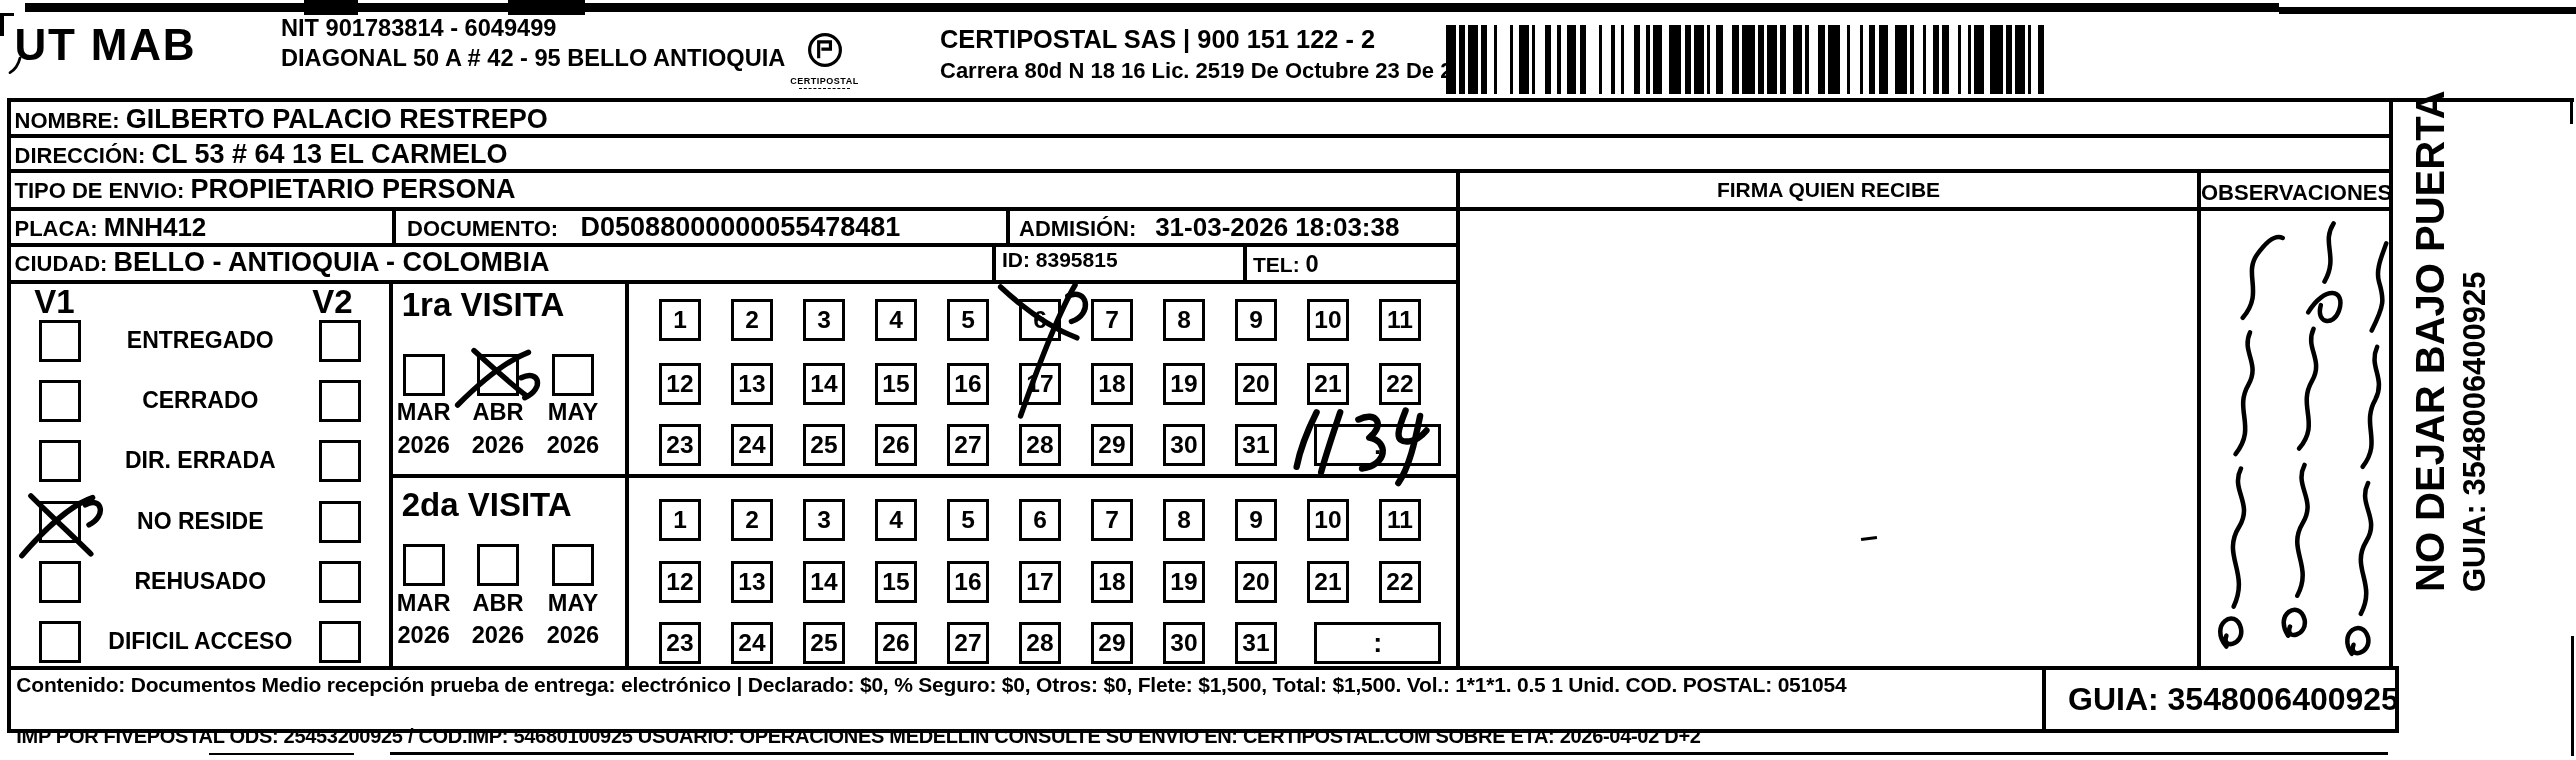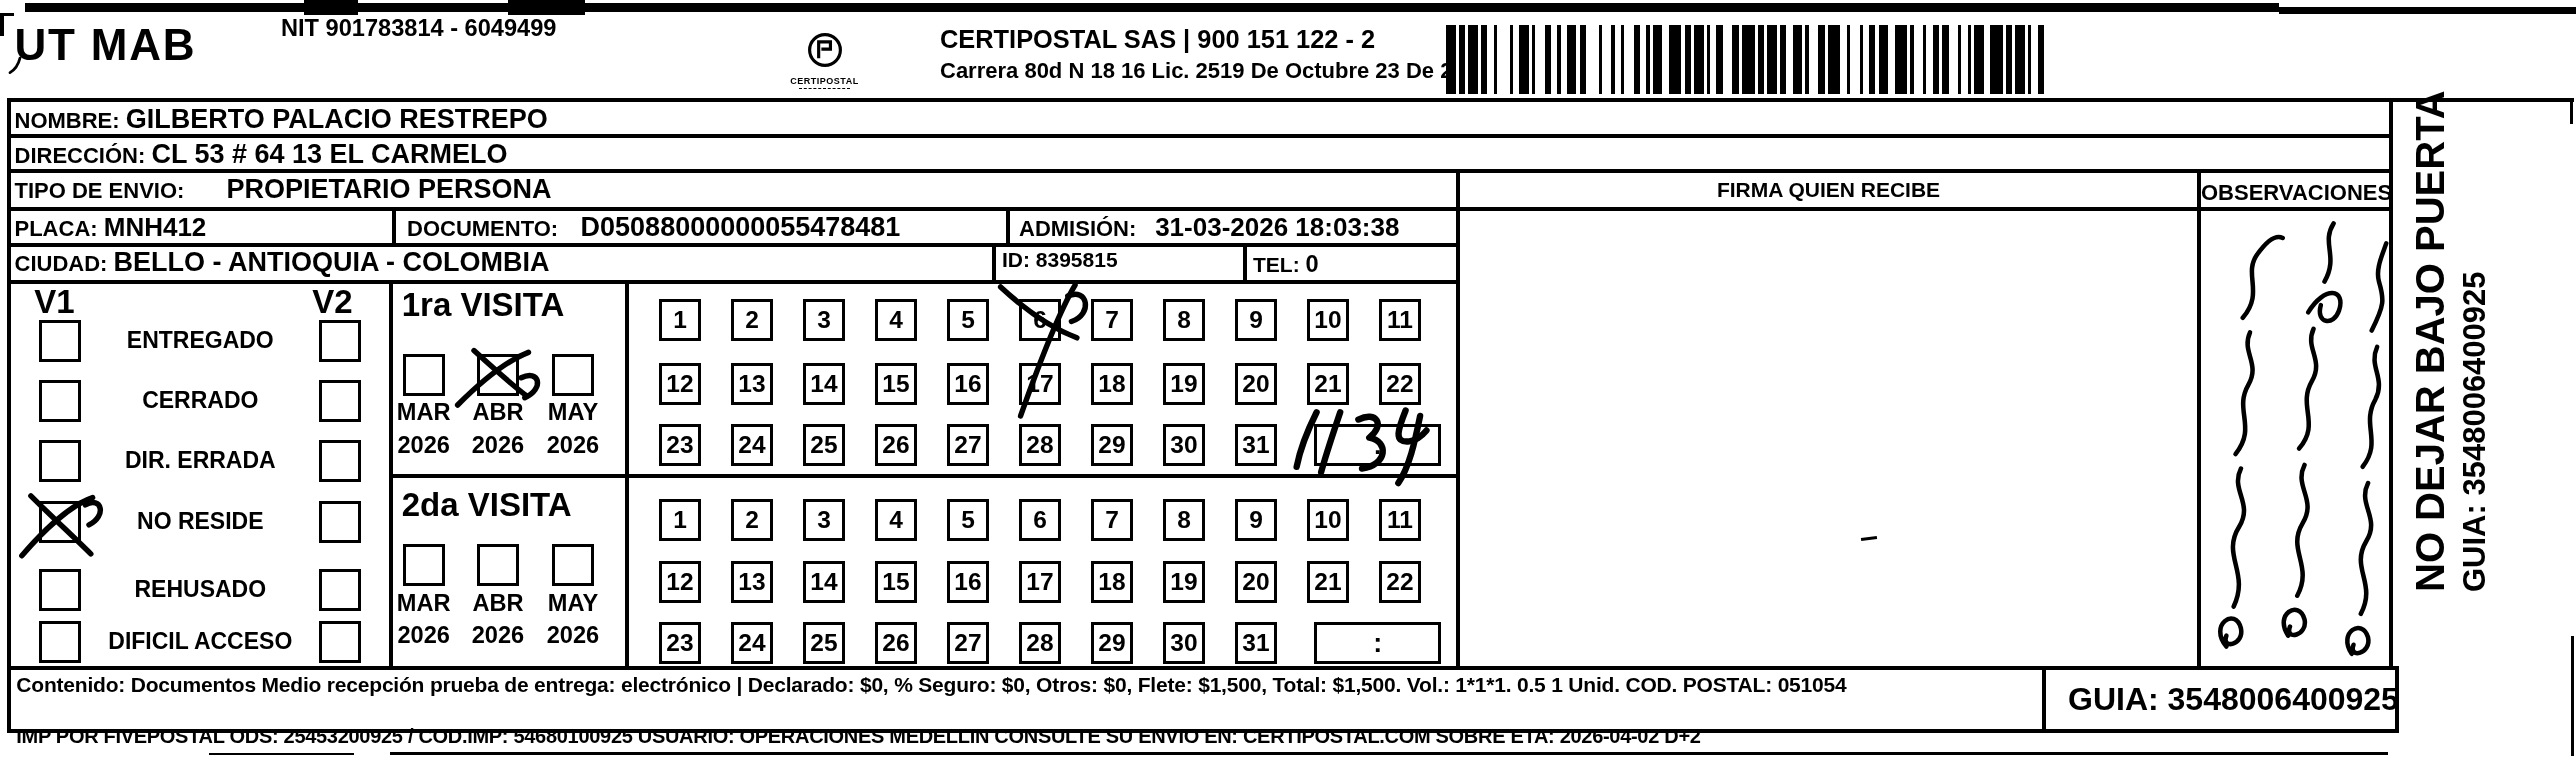--- a/index.html
+++ b/index.html
@@ -47,20 +47,21 @@
   <div class="ln" style="left:0;top:12.7px;width:3.6px;height:23.6px;"></div>
   <div class="ln" style="left:0;top:12.7px;width:13.6px;height:3.6px;"></div>
   <div class="ln" style="left:390px;top:752px;width:1998px;height:2.7px;"></div>
   <div class="ln" style="left:209px;top:753px;width:145px;height:1.8px;"></div>
   <div class="ln" style="left:2570px;top:100px;width:2.7px;height:23.6px;"></div>
   <div class="ln" style="left:2571px;top:636px;width:2.7px;height:120px;"></div>
   <div class="ln" style="left:1861px;top:537px;width:16.3px;height:2.7px;transform:rotate(-7deg);"></div>
 
   <div class="abs nowrap" style="left:14.5px;top:20px;font-size:44px;font-weight:600;letter-spacing:1.8px;">UT MAB</div>
   <div class="abs hdr-small" style="left:281px;top:14.5px;">NIT 901783814 - 6049499</div>
+  <div class="abs hdr-small" style="left:281px;top:45px;">DIAGONAL 50 A # 42 - 95  BELLO  ANTIOQUIA</div>
 
   <div class="abs" style="left:788px;top:31px;width:73px;text-align:center;">
     <svg width="38" height="38" viewBox="0 0 42 42" style="display:block;margin:0 auto;">
       <circle cx="21" cy="21" r="17" fill="none" stroke="#000" stroke-width="3.5"></circle>
       <path d="M14 30 L14 12 L27 12 L27 20 L17 20" fill="none" stroke="#000" stroke-width="3.5"></path>
     </svg>
     <div style="font-size:9px;font-weight:800;letter-spacing:0.5px;margin-top:7px;">CERTIPOSTAL</div>
     <div style="margin:1.8px auto 0;width:51px;border-top:1.8px dashed #000;"></div>
   </div>
 
@@ -193,21 +194,21 @@
   <div class="abs nowrap" style="left:14.5px;top:104px;font-size:22px;">
     <span class="lbl">NOMBRE: </span>
     <span class="val" style="font-size:27px;">GILBERTO PALACIO RESTREPO</span>
   </div>
   <div class="abs nowrap" style="left:14.5px;top:139px;font-size:22px;">
     <span class="lbl">DIRECCIÓN: </span>
     <span class="val" style="font-size:27px;">CL 53 # 64 13 EL CARMELO</span>
   </div>
   <div class="abs nowrap" style="left:14.5px;top:174px;font-size:22px;">
     <span class="lbl">TIPO DE ENVIO: </span>
-    <span class="val" style="font-size:27px;margin-left:36px;">PROPIETARIO PERSONA</span>
+    <span class="val" style="font-size:27px;">PROPIETARIO PERSONA</span>
   </div>
   <div class="abs nowrap" style="left:14.5px;top:212px;font-size:22px;">
     <span class="lbl">PLACA: </span>
     <span class="val" style="font-size:26px;">MNH412</span>
   </div>
   <div class="abs nowrap" style="left:407px;top:212px;font-size:22px;">
     <span class="lbl">DOCUMENTO: </span>
     <span class="val" style="font-size:27px;margin-left:16.3px;">D05088000000055478481</span>
   </div>
   <div class="abs nowrap" style="left:1019px;top:212px;font-size:22px;">
@@ -246,21 +247,21 @@
       <div class="status-row" style="top: 159px;">
         <div class="cbx" style="left: 32px; top: 0px;"></div>
         <div class="status-label">DIR. ERRADA</div>
         <div class="cbx" style="left: 312px; top: 0px;"></div>
       </div>
       <div class="status-row" style="top: 220px;">
         <div class="cbx" style="left: 32px; top: 0px;"></div>
         <div class="status-label">NO RESIDE</div>
         <div class="cbx" style="left: 312px; top: 0px;"></div>
       </div>
-      <div class="status-row" style="top: 288px; padding-left: 31px;">
+      <div class="status-row" style="top: 280px; padding-left: 31px;">
         <div class="cbx" style="left: 32px; top: 0px;"></div>
         <div class="status-label">REHUSADO</div>
         <div class="cbx" style="left: 312px; top: 0px;"></div>
       </div>
       <div class="status-row" style="top: 340px;">
         <div class="cbx" style="left: 32px; top: 0px;"></div>
         <div class="status-label">DIFICIL ACCESO</div>
         <div class="cbx" style="left: 312px; top: 0px;"></div>
       </div>
     </div>

